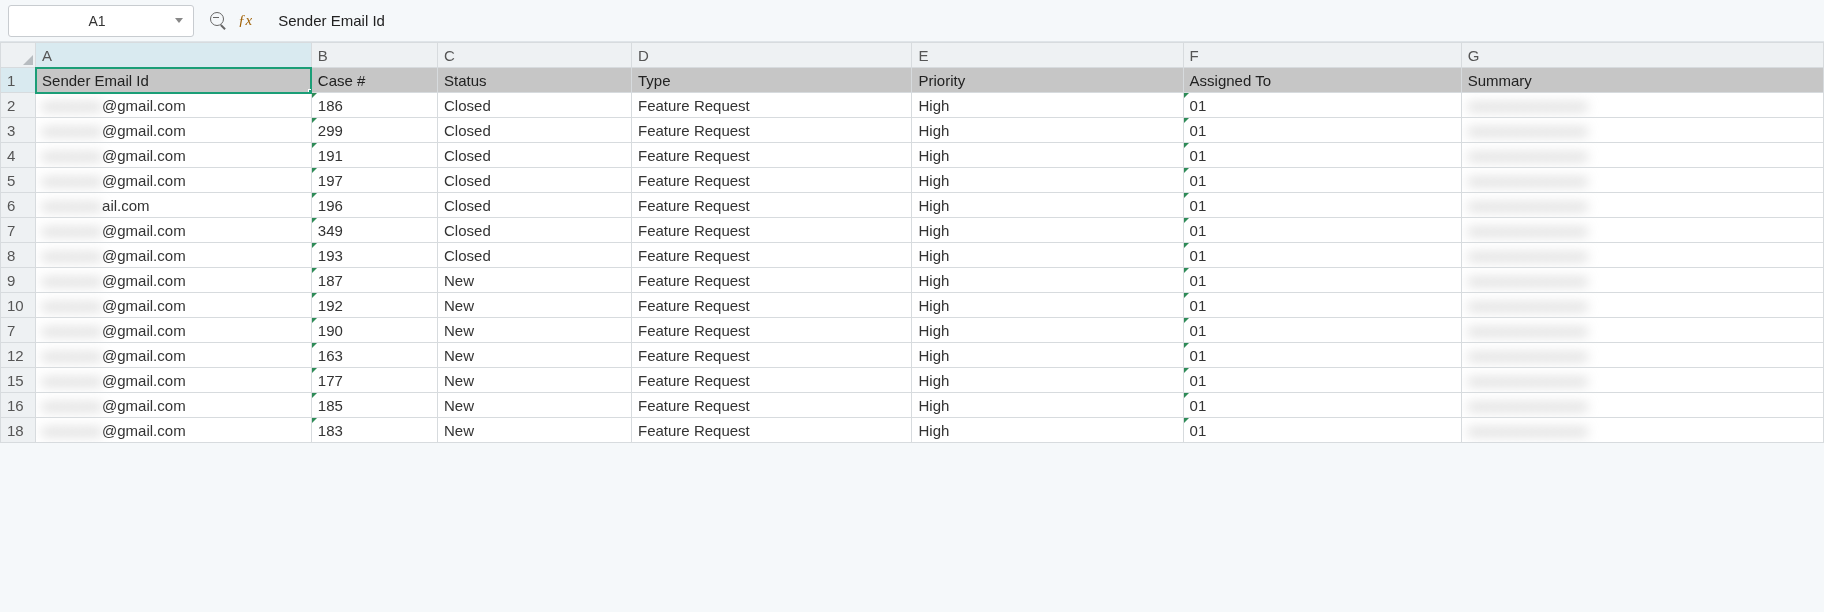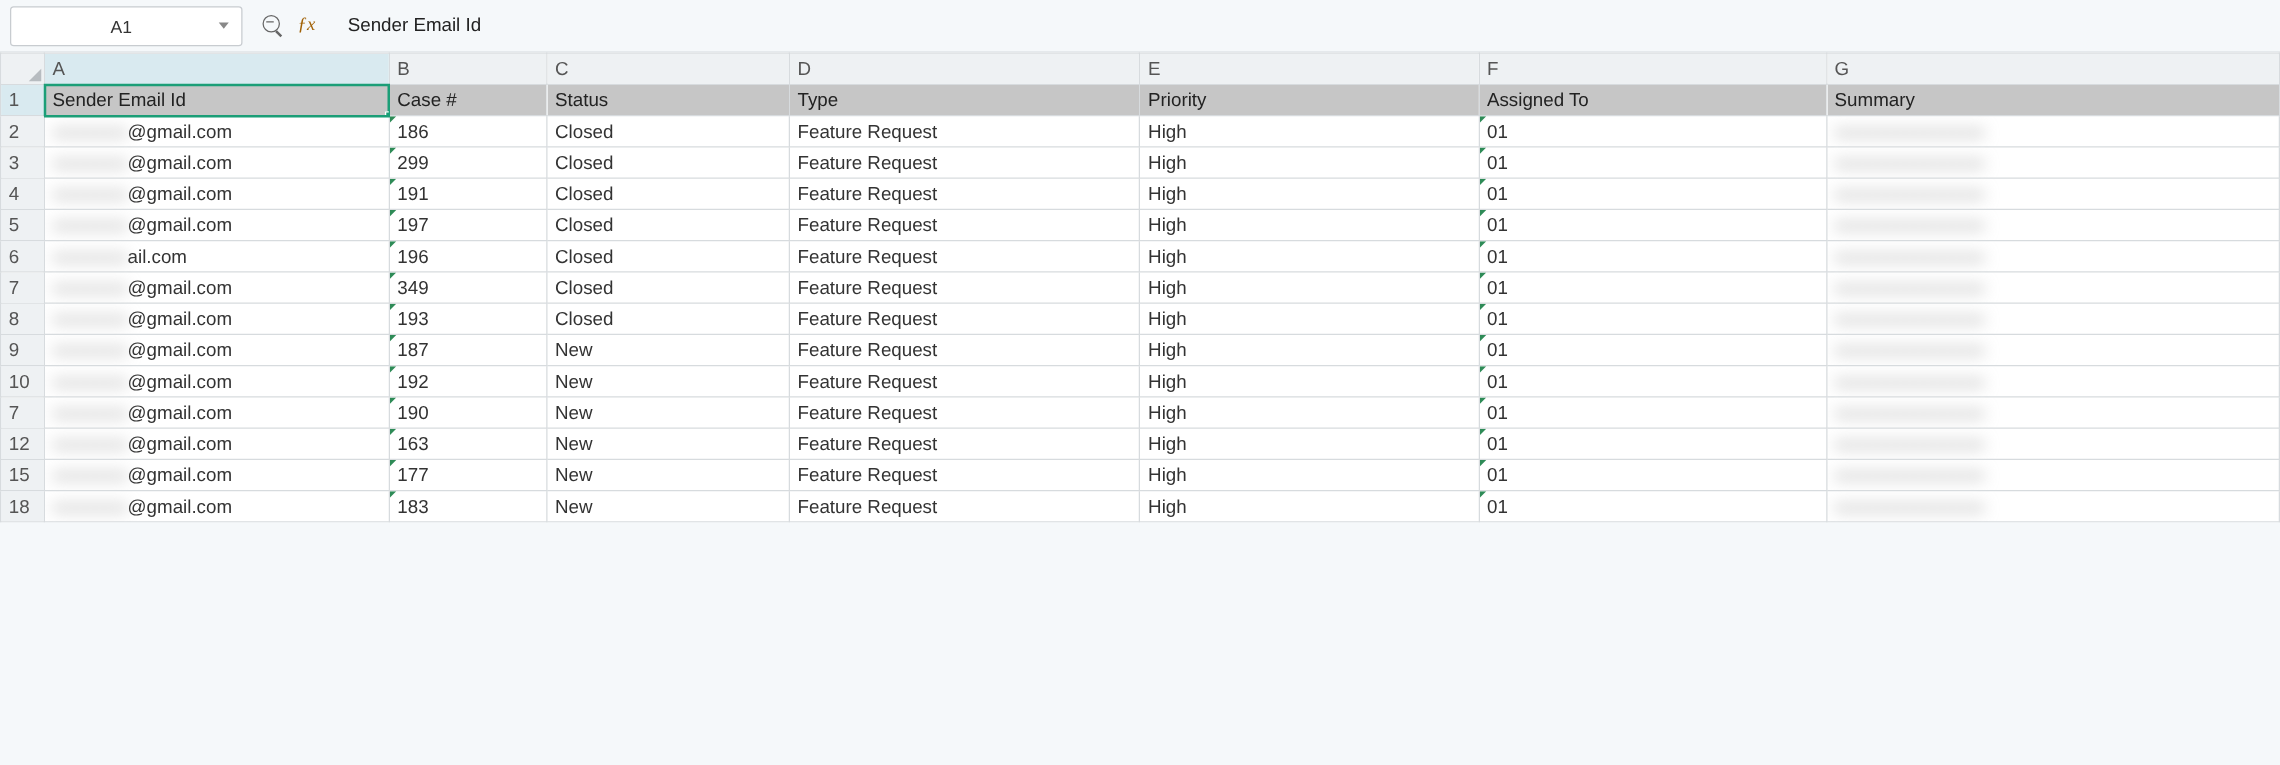--- a/index.html
+++ b/index.html
@@ -283,20 +283,30 @@
           <th class="row-head">15</th>
           <td class="email-cell"><span class="blurred">xxxxxxxx</span>@gmail.com</td>
           <td class="text-tri">177</td>
           <td>New</td>
           <td>Feature Request</td>
           <td>High</td>
           <td class="text-tri">01</td>
           <td><span class="blurred">xxxxxxxxxxxxxxxx</span></td>
         </tr>
         <tr>
+          <th class="row-head">16</th>
+          <td class="email-cell"><span class="blurred">xxxxxxxx</span>@gmail.com</td>
+          <td class="text-tri">185</td>
+          <td>New</td>
+          <td>Feature Request</td>
+          <td>High</td>
+          <td class="text-tri">01</td>
+          <td><span class="blurred">xxxxxxxxxxxxxxxx</span></td>
+        </tr>
+        <tr>
           <th class="row-head">18</th>
           <td class="email-cell"><span class="blurred">xxxxxxxx</span>@gmail.com</td>
           <td class="text-tri">183</td>
           <td>New</td>
           <td>Feature Request</td>
           <td>High</td>
           <td class="text-tri">01</td>
           <td><span class="blurred">xxxxxxxxxxxxxxxx</span></td>
         </tr>
       </tbody>

